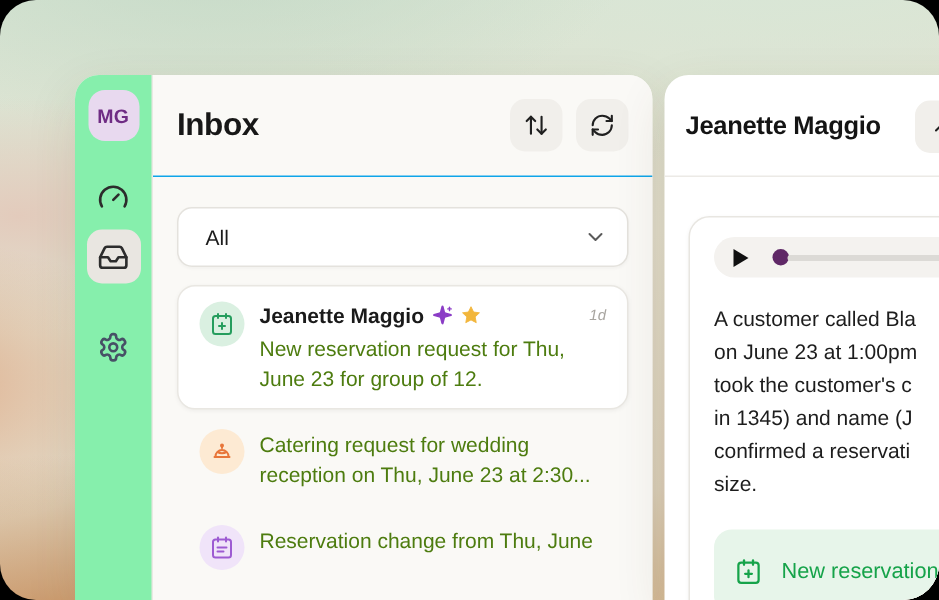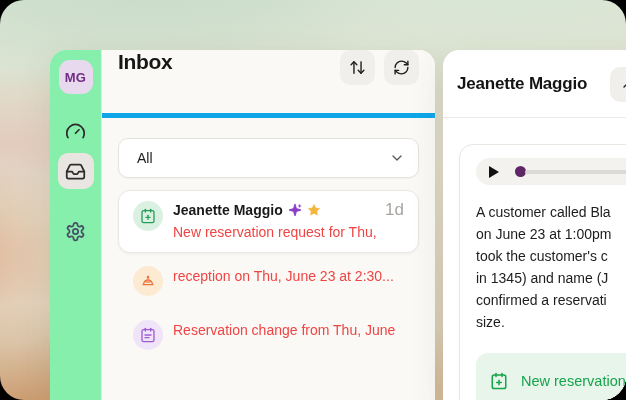--- a/index.html
+++ b/index.html
@@ -29,22 +29,22 @@
             letter-spacing:.2px; }
   .side-nav { margin-top:19px; display:flex; flex-direction:column; gap:4px; align-items:center; }
   .nav-btn { width:36px; height:36px; border-radius:10px; display:flex; align-items:center;
              justify-content:center; color:#2c2c2c; }
   .nav-btn.active { background:#e9e6e1; }
   .nav-btn.gear { margin-top:20px; color:#475066; }
   .nav-btn svg { width:21px; height:21px; }
 
   
   .inbox-panel { flex:1; display:flex; flex-direction:column; background:#faf9f6; min-width:0; }
-  .panel-header { height:68px; flex:0 0 68px; border-bottom:5px solid #0ea5e9;
-                  display:flex; padding:0 16px; gap:9px; }
+  .panel-header { height:68px; flex:0 0 68px; border-bottom:1px solid #0ea5e9;
+                  display:flex; align-items:center; padding:0 16px; gap:9px; }
   .panel-title { font-size:21px; font-weight:700; color:#171717; letter-spacing:-.3px; flex:1; }
   .icon-btn { width:35px; height:35px; border-radius:10px; background:#f1efeb; color:#202020;
               display:flex; align-items:center; justify-content:center; flex:0 0 auto; }
   .icon-btn svg { width:17px; height:17px; }
 
   .panel-body { padding:20px 16px 0; display:flex; flex-direction:column; min-height:0; }
   .filter { height:40px; flex:0 0 40px; background:#fff; border:1px solid #e4e2dd; border-radius:10px;
             box-shadow:0 1px 2px rgba(0,0,0,.03); display:flex; align-items:center;
             padding:0 13px 0 18px; font-size:14px; color:#1c1c1c; }
   .filter .spacer { flex:1; }
@@ -56,22 +56,22 @@
   .msg-ico { width:30px; height:30px; border-radius:50%; flex:0 0 30px; display:flex;
              align-items:center; justify-content:center; }
   .msg-ico svg { width:16px; height:16px; }
   .ico-green  { background:#daf0e1; color:#259d5d; }
   .ico-orange { background:#fdead3; color:#e8763a; }
   .ico-purple { background:#f0e4f9; color:#9d5bd2; }
   .msg-main { flex:1; min-width:0; }
   .name-row { display:flex; align-items:center; gap:5px; margin-bottom:3px; height:18px; }
   .sender { font-size:14px; font-weight:700; color:#1a1a1a; white-space:nowrap; }
   .inline-ico { width:14px; height:14px; flex:0 0 auto; }
-  .time { margin-left:auto; font-size:17px; color:#a8a5a0; }
-  .preview { font-size:14px; line-height:20px; color:#ef4444; white-space:nowrap; overflow:hidden; }
+  .time { margin-left:auto; font-size:10px; color:#a8a5a0;font-style:italic; }
+  .preview { font-size:14px; line-height:20px; color:#4d7c0f; white-space:nowrap; overflow:hidden; }
 
   
   .detail-header { height:68px; border-bottom:1px solid #eceae6; display:flex; align-items:center;
                    padding:0 14px; position:relative; }
   .detail-title { font-size:17px; font-weight:700; color:#141414; letter-spacing:-.2px; }
   .collapse-btn { position:absolute; left:167px; top:17px; width:35px; height:35px; border-radius:10px;
                   background:#f1efeb; color:#202020; display:flex; align-items:center; justify-content:center; }
   .collapse-btn svg { width:16px; height:16px; }
 
   .detail-body { padding:26px 16px; }
@@ -174,34 +174,36 @@
                   <path d="M9.937 15.5A2 2 0 0 0 8.5 14.063l-6.135-1.582a.5.5 0 0 1 0-.962L8.5 9.936A2 2 0 0 0 9.937 8.5l1.582-6.135a.5.5 0 0 1 .963 0L14.063 8.5A2 2 0 0 0 15.5 9.937l6.135 1.581a.5.5 0 0 1 0 .964L15.5 14.063a2 2 0 0 0-1.437 1.437l-1.582 6.135a.5.5 0 0 1-.963 0z"></path>
                   <path d="M20 3v4"></path>
                       <path d="M22 5h-4"></path>
                 </svg>
                 <svg class="inline-ico" viewBox="0 0 24 24" fill="#f2b63c" stroke="#f2b63c" stroke-width="1" stroke-linejoin="round">
                   <path d="M12 2.5l2.95 6.1 6.7.9-4.9 4.65 1.25 6.6L12 17.6l-6 3.15 1.25-6.6-4.9-4.65 6.7-.9z"></path>
                 </svg>
                 <span class="time">1d</span>
               </div>
               <div class="preview">New reservation request for Thu,</div>
+              <div class="preview">June 23 for group of 12.</div>
             </div>
           </div>
 
           <div class="msg">
             <div class="msg-ico ico-orange">
               <svg viewBox="0 0 24 24" fill="none" stroke="currentColor" stroke-width="2" stroke-linecap="round" stroke-linejoin="round">
                 <path d="M4.5 17.5h15"></path>
                 <path d="M5.5 17a6.5 6.5 0 0 1 13 0"></path>
                 <path d="M12 8.5V7"></path>
                     <circle cx="12" cy="6" r="1"></circle>
                 <path d="M8 12.5c1.3 1.6 6.7 1.6 8 0"></path>
               </svg>
             </div>
             <div class="msg-main">
+              <div class="preview">Catering request for wedding</div>
               <div class="preview">reception on Thu, June 23 at 2:30...</div>
             </div>
           </div>
 
           <div class="msg">
             <div class="msg-ico ico-purple">
               <svg viewBox="0 0 24 24" fill="none" stroke="currentColor" stroke-width="2" stroke-linecap="round" stroke-linejoin="round">
                 <path d="M8 2v4"></path>
                     <path d="M16 2v4"></path>
                 <rect x="3" y="4" width="18" height="18" rx="2.5"></rect>

